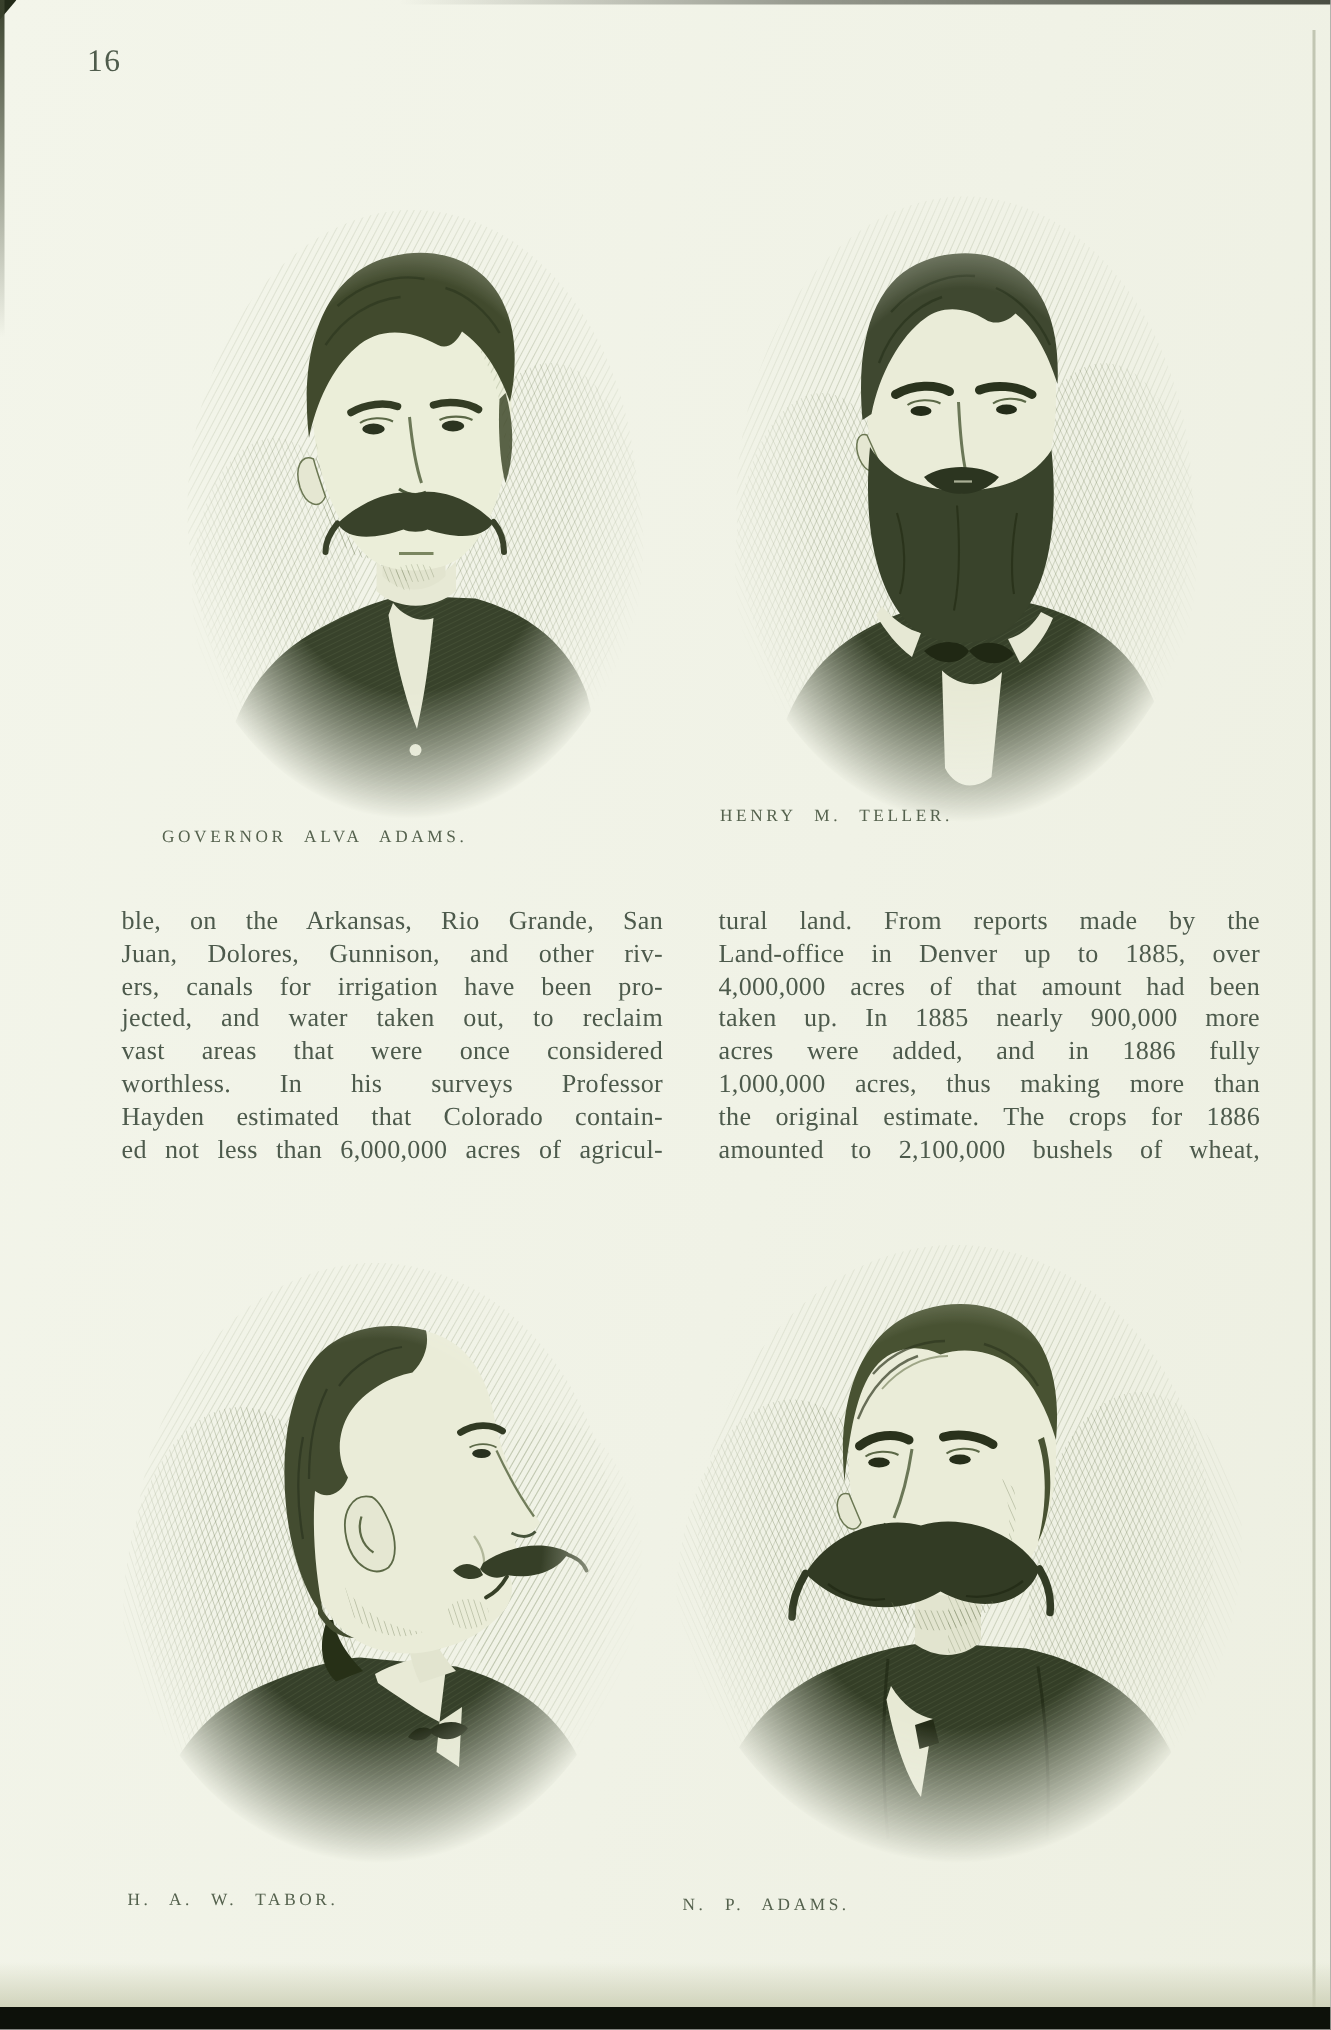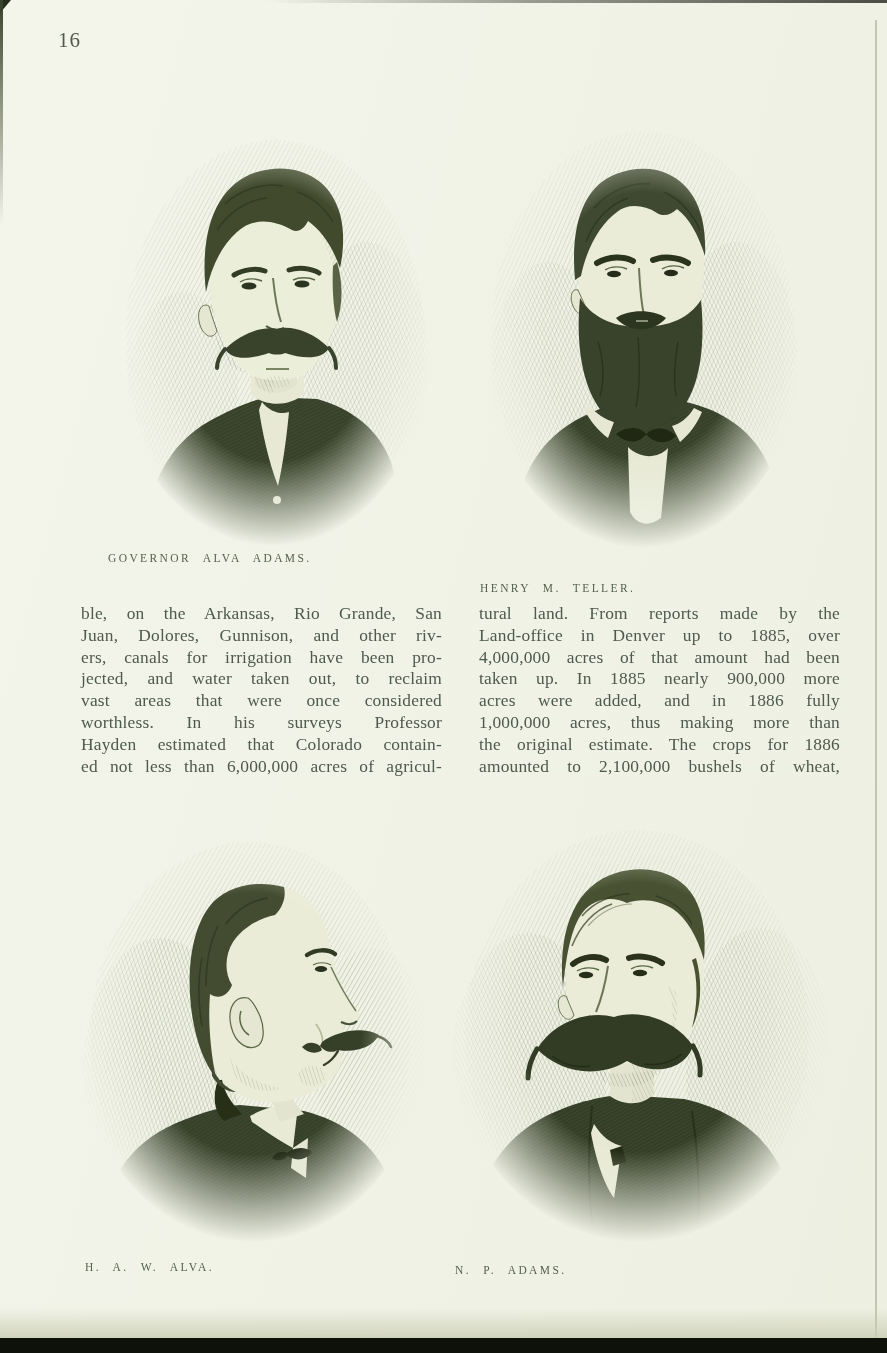--- a/index.html
+++ b/index.html
@@ -14,21 +14,21 @@
     font-size:21px;color:#4f5c4c;letter-spacing:1px;
   }
   figure.portrait{position:absolute;margin:0;padding:0;}
   figure.portrait svg{display:block;}
   .caption{
     position:absolute;text-align:left;
     font-size:11.5px;color:#55624e;
     letter-spacing:2.4px;word-spacing:7px;
   }
   .cap-adams{left:108px;top:552px;width:330px;}
-  .cap-teller{left:480px;top:582px;width:330px;}
+  .cap-teller{left:480px;top:538px;width:330px;}
   .cap-tabor{left:85px;top:1261px;width:330px;}
   .cap-hill{left:455px;top:1264px;width:350px;}
   .p-adams{left:105px;top:112px;}
   .p-teller{left:478px;top:112px;}
   .p-tabor{left:72px;top:818px;}
   .p-hill{left:442px;top:806px;}
   .article{
     position:absolute;left:57px;top:603px;width:783px;
     display:flex;gap:13px;
   }
@@ -293,21 +293,21 @@
         <path d="M147,210 C153,215 162,216 169,213" stroke="#4b583b" stroke-width="2" fill="none"></path>
         <path d="M226,180 C234,205 232,228 222,244 C232,232 238,208 234,186 Z" fill="url(#hHM)" opacity="0.4"></path>
         <path d="M95,243 C112,215 147,204 172,211 C197,203 233,213 251,240 C243,263 214,271 185,255 C155,273 119,267 95,243 Z" fill="#323b24"></path>
         <path d="M95,243 C89,253 86,263 86,272 M251,240 C257,250 259,260 258,269" stroke="#323b24" stroke-width="5" fill="none" stroke-linecap="round"></path>
         <path d="M110,250 C120,258 134,262 148,260 M240,248 C230,256 216,260 202,258" stroke="#222a15" stroke-width="1.5" fill="none" opacity="0.8"></path>
         <path d="M152,262 C168,270 202,270 222,260 C214,277 188,285 167,279 C158,273 153,268 152,262 Z" fill="url(#hHM)" opacity="0.5"></path>
       </g>
     </svg>
   </figure>
 
-  <div class="caption cap-tabor">H. A. W. ALVA.</div>
+  <div class="caption cap-tabor">H. A. W. TABOR.</div>
   <div class="caption cap-hill">N. P. ADAMS.</div>
 
   <div class="edge-top"></div>
   <div class="corner-tr"></div>
   <div class="corner-tl"></div>
   <div class="edge-left"></div>
   <div class="edge-right"></div>
   <div class="bottom-shade"></div>
   <div class="bottom-black"></div>
 

